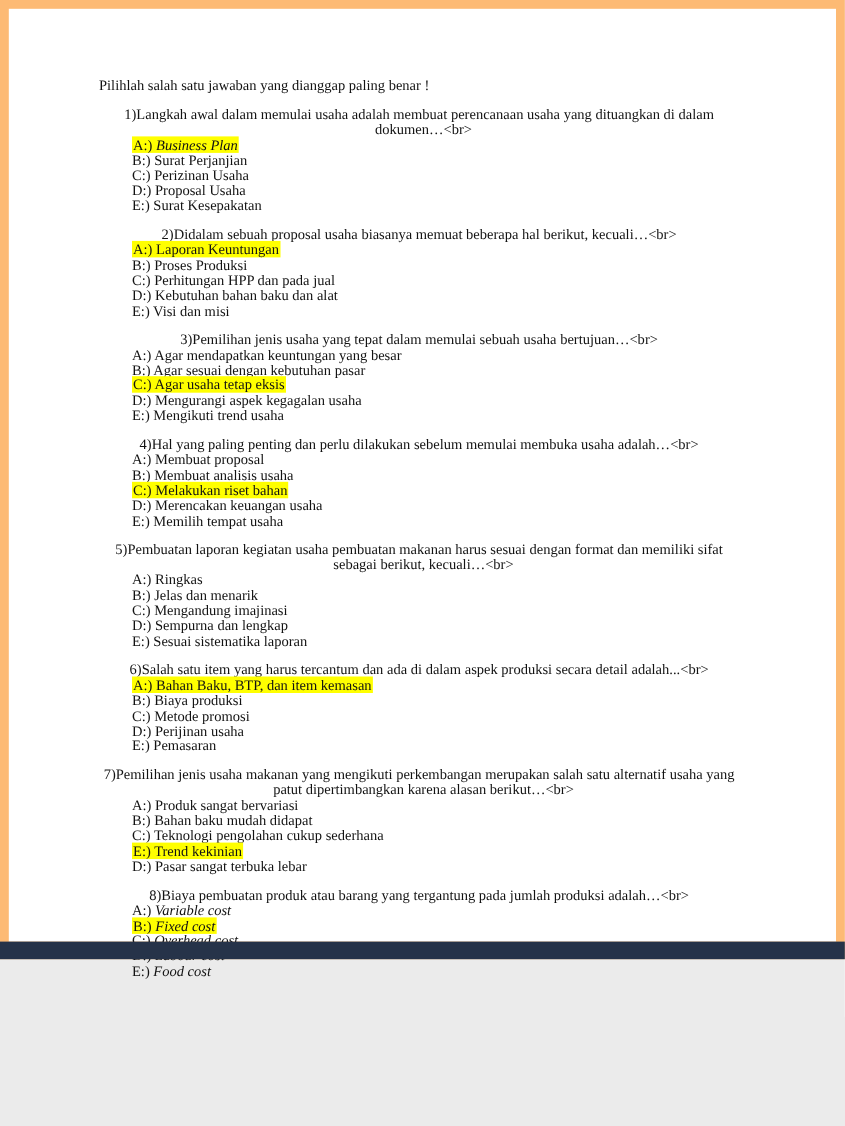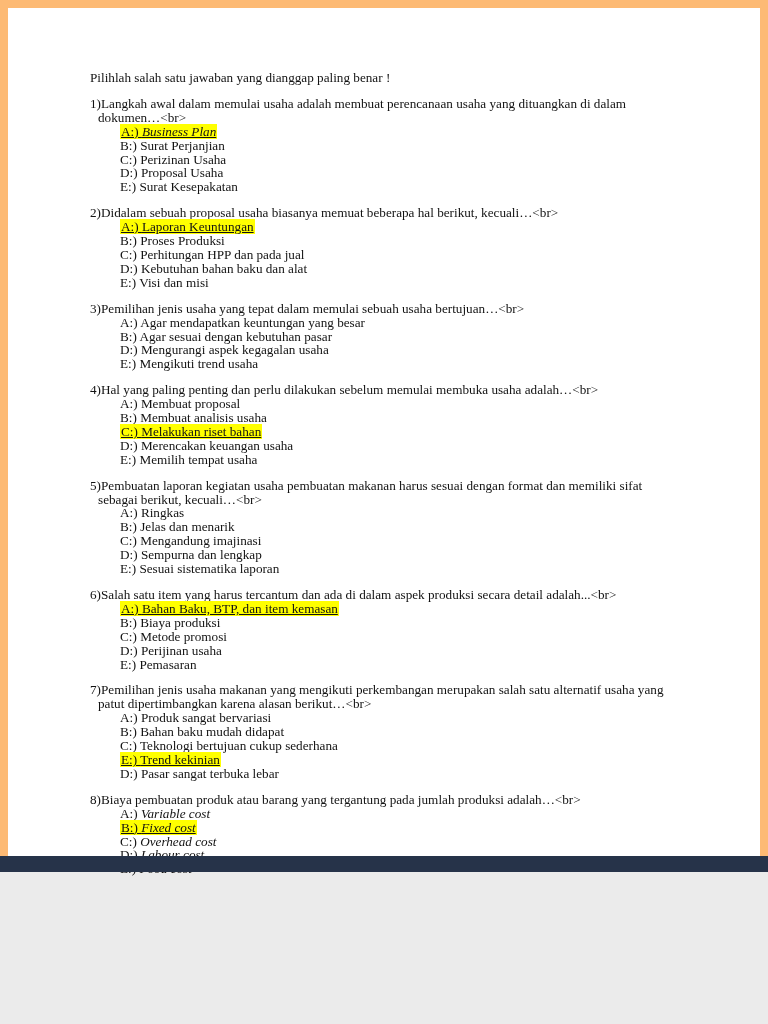--- a/index.html
+++ b/index.html
@@ -37,29 +37,29 @@
   }
   .instruction {
     margin-bottom: 12px;
   }
   .question {
     margin-bottom: 12px;
   }
   .q-text {
     padding-left: 8px;
     text-indent: -8px;
+    text-align: center;
   }
   .option {
     margin-left: 30px;
     white-space: nowrap;
   }
   .mark {
     background: #ffff00;
     padding: 0 1px;
-    text-decoration: underline;
   }
   .it {
     font-style: italic;
   }
 </style>
 </head>
 <body>
 
 <div class="viewer">
   <div class="page">
@@ -78,20 +78,21 @@
           <p class="option"><span class="mark"><span>A:) </span><span>Laporan Keuntungan</span></span></p>
           <p class="option"><span><span>B:) </span><span>Proses Produksi</span></span></p>
           <p class="option"><span><span>C:) </span><span>Perhitungan HPP dan pada jual</span></span></p>
           <p class="option"><span><span>D:) </span><span>Kebutuhan bahan baku dan alat</span></span></p>
           <p class="option"><span><span>E:) </span><span>Visi dan misi</span></span></p>
         </div>
         <div class="question">
           <p class="q-text">3)Pemilihan jenis usaha yang tepat dalam memulai sebuah usaha bertujuan…&lt;br&gt;</p>
           <p class="option"><span><span>A:) </span><span>Agar mendapatkan keuntungan yang besar</span></span></p>
           <p class="option"><span><span>B:) </span><span>Agar sesuai dengan kebutuhan pasar</span></span></p>
+          <p class="option"><span class="mark"><span>C:) </span><span>Agar usaha tetap eksis</span></span></p>
           <p class="option"><span><span>D:) </span><span>Mengurangi aspek kegagalan usaha</span></span></p>
           <p class="option"><span><span>E:) </span><span>Mengikuti trend usaha</span></span></p>
         </div>
         <div class="question">
           <p class="q-text">4)Hal yang paling penting dan perlu dilakukan sebelum memulai membuka usaha adalah…&lt;br&gt;</p>
           <p class="option"><span><span>A:) </span><span>Membuat proposal</span></span></p>
           <p class="option"><span><span>B:) </span><span>Membuat analisis usaha</span></span></p>
           <p class="option"><span class="mark"><span>C:) </span><span>Melakukan riset bahan</span></span></p>
           <p class="option"><span><span>D:) </span><span>Merencakan keuangan usaha</span></span></p>
           <p class="option"><span><span>E:) </span><span>Memilih tempat usaha</span></span></p>
@@ -109,21 +110,21 @@
           <p class="option"><span class="mark"><span>A:) </span><span>Bahan Baku, BTP, dan item kemasan</span></span></p>
           <p class="option"><span><span>B:) </span><span>Biaya produksi</span></span></p>
           <p class="option"><span><span>C:) </span><span>Metode promosi</span></span></p>
           <p class="option"><span><span>D:) </span><span>Perijinan usaha</span></span></p>
           <p class="option"><span><span>E:) </span><span> Pemasaran</span></span></p>
         </div>
         <div class="question">
           <p class="q-text">7)Pemilihan jenis usaha makanan yang mengikuti perkembangan  merupakan salah satu alternatif usaha yang patut dipertimbangkan karena alasan berikut…&lt;br&gt;</p>
           <p class="option"><span><span>A:) </span><span>Produk sangat bervariasi</span></span></p>
           <p class="option"><span><span>B:) </span><span>Bahan baku mudah didapat</span></span></p>
-          <p class="option"><span><span>C:) </span><span>Teknologi bertujuan cukup sederhana</span></span></p>
+          <p class="option"><span><span>C:) </span><span>Teknologi pengolahan cukup sederhana</span></span></p>
           <p class="option"><span class="mark"><span>E:) </span><span>Trend kekinian</span></span></p>
           <p class="option"><span><span>D:) </span><span>Pasar sangat terbuka lebar</span></span></p>
         </div>
         <div class="question">
           <p class="q-text">8)Biaya pembuatan produk atau barang yang tergantung pada jumlah produksi adalah…&lt;br&gt;</p>
           <p class="option"><span><span>A:) </span><span class="it">Variable cost</span></span></p>
           <p class="option"><span class="mark"><span>B:) </span><span class="it">Fixed cost</span></span></p>
           <p class="option"><span><span>C:) </span><span class="it">Overhead cost</span></span></p>
           <p class="option"><span><span>D:) </span><span class="it">Labour cost</span></span></p>
           <p class="option"><span><span>E:) </span><span class="it">Food cost</span></span></p>

